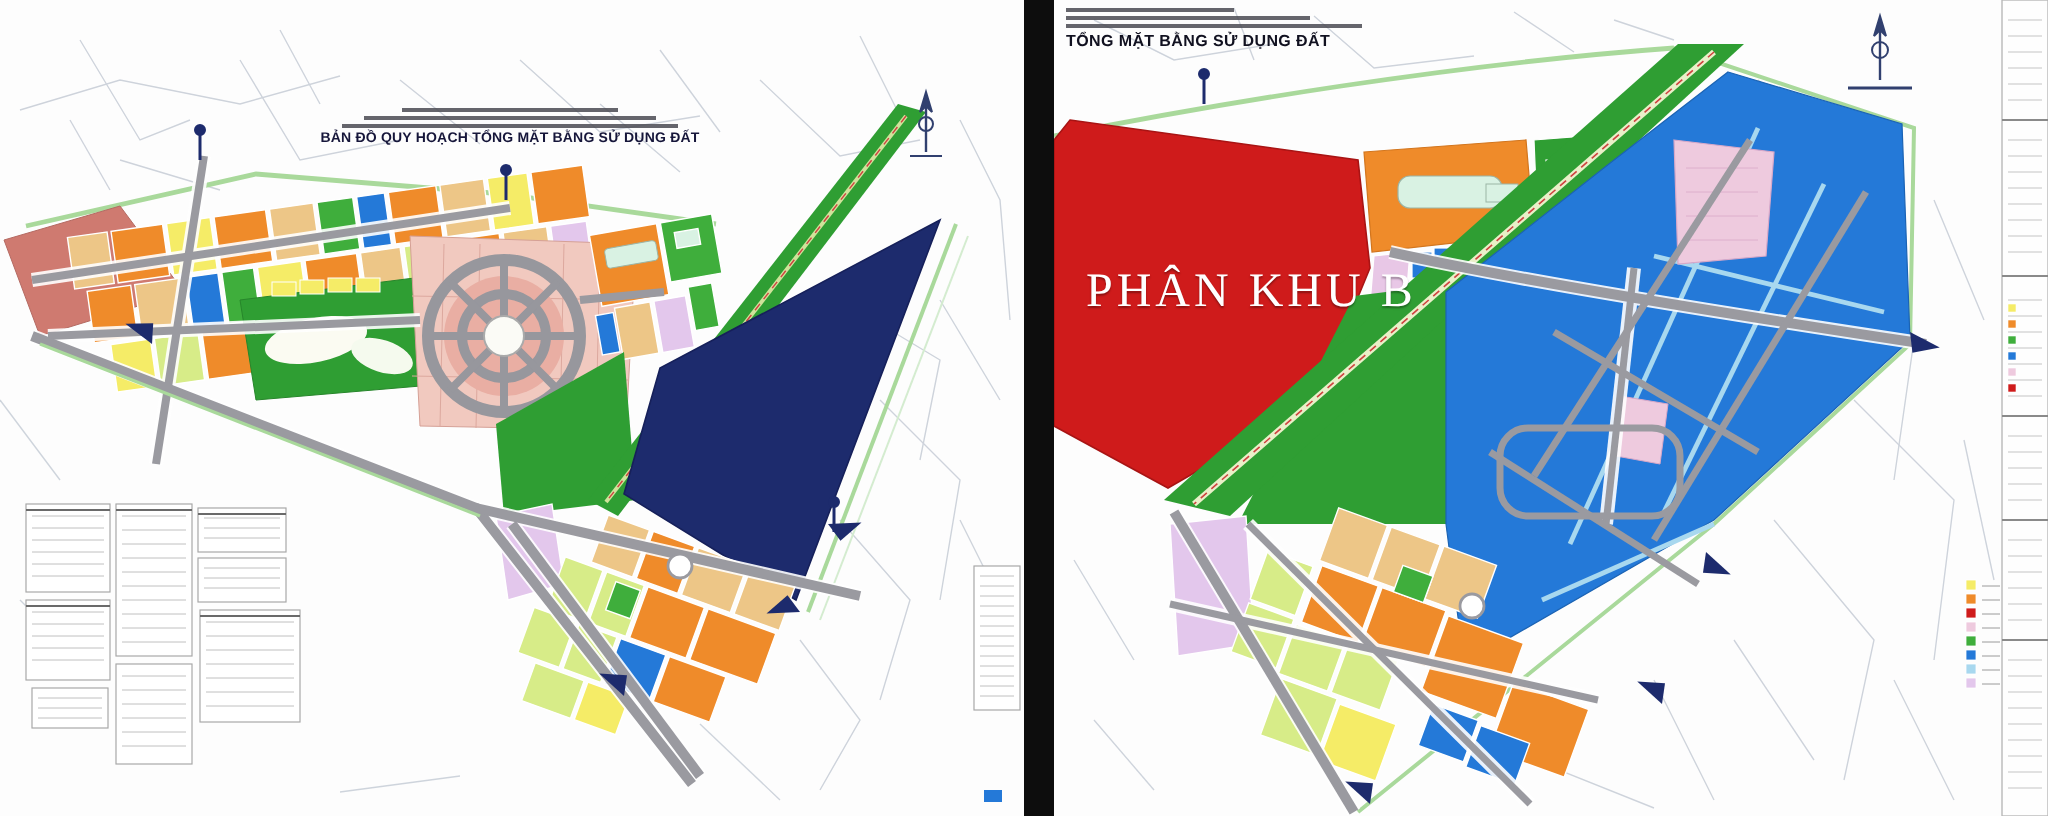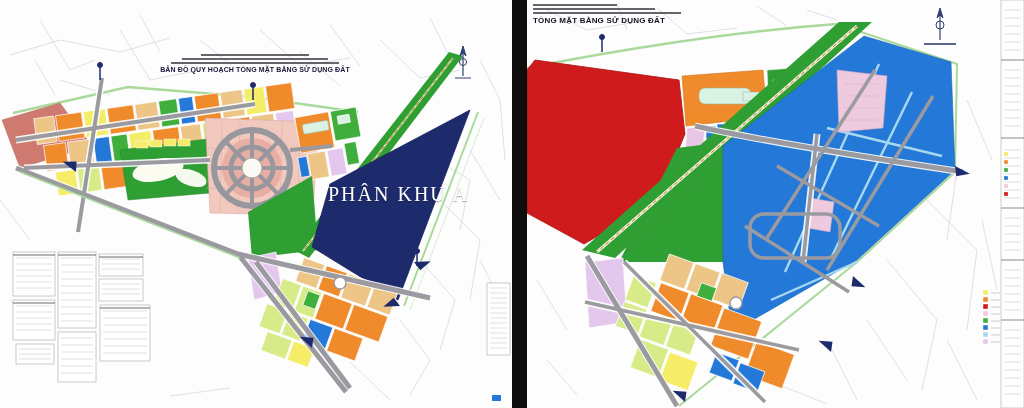--- a/index.html
+++ b/index.html
@@ -428,24 +428,24 @@
     </svg>
   </section>
 
   <div class="panel left" style="pointer-events:none;background:transparent;">
     <div class="title-block tl-left">
       <div class="fineprint" style="width:108px"></div>
       <div class="fineprint" style="width:146px"></div>
       <div class="fineprint" style="width:168px"></div>
       <div class="map-title">BẢN ĐỒ QUY HOẠCH TỔNG MẶT BẰNG SỬ DỤNG ĐẤT</div>
     </div>
-    <div class="zone-label za">PHÂN KHU A</div>
   </div>
   <div class="panel right" style="pointer-events:none;background:transparent;">
     <div class="title-block tl-right">
       <div class="fineprint" style="width:84px"></div>
       <div class="fineprint" style="width:122px"></div>
       <div class="fineprint" style="width:148px"></div>
       <div class="map-title">TỔNG MẶT BẰNG SỬ DỤNG ĐẤT</div>
     </div>
+    <div class="zone-label zb">PHÂN KHU B</div>
   </div>
 
 </div>
 
 </body></html>

